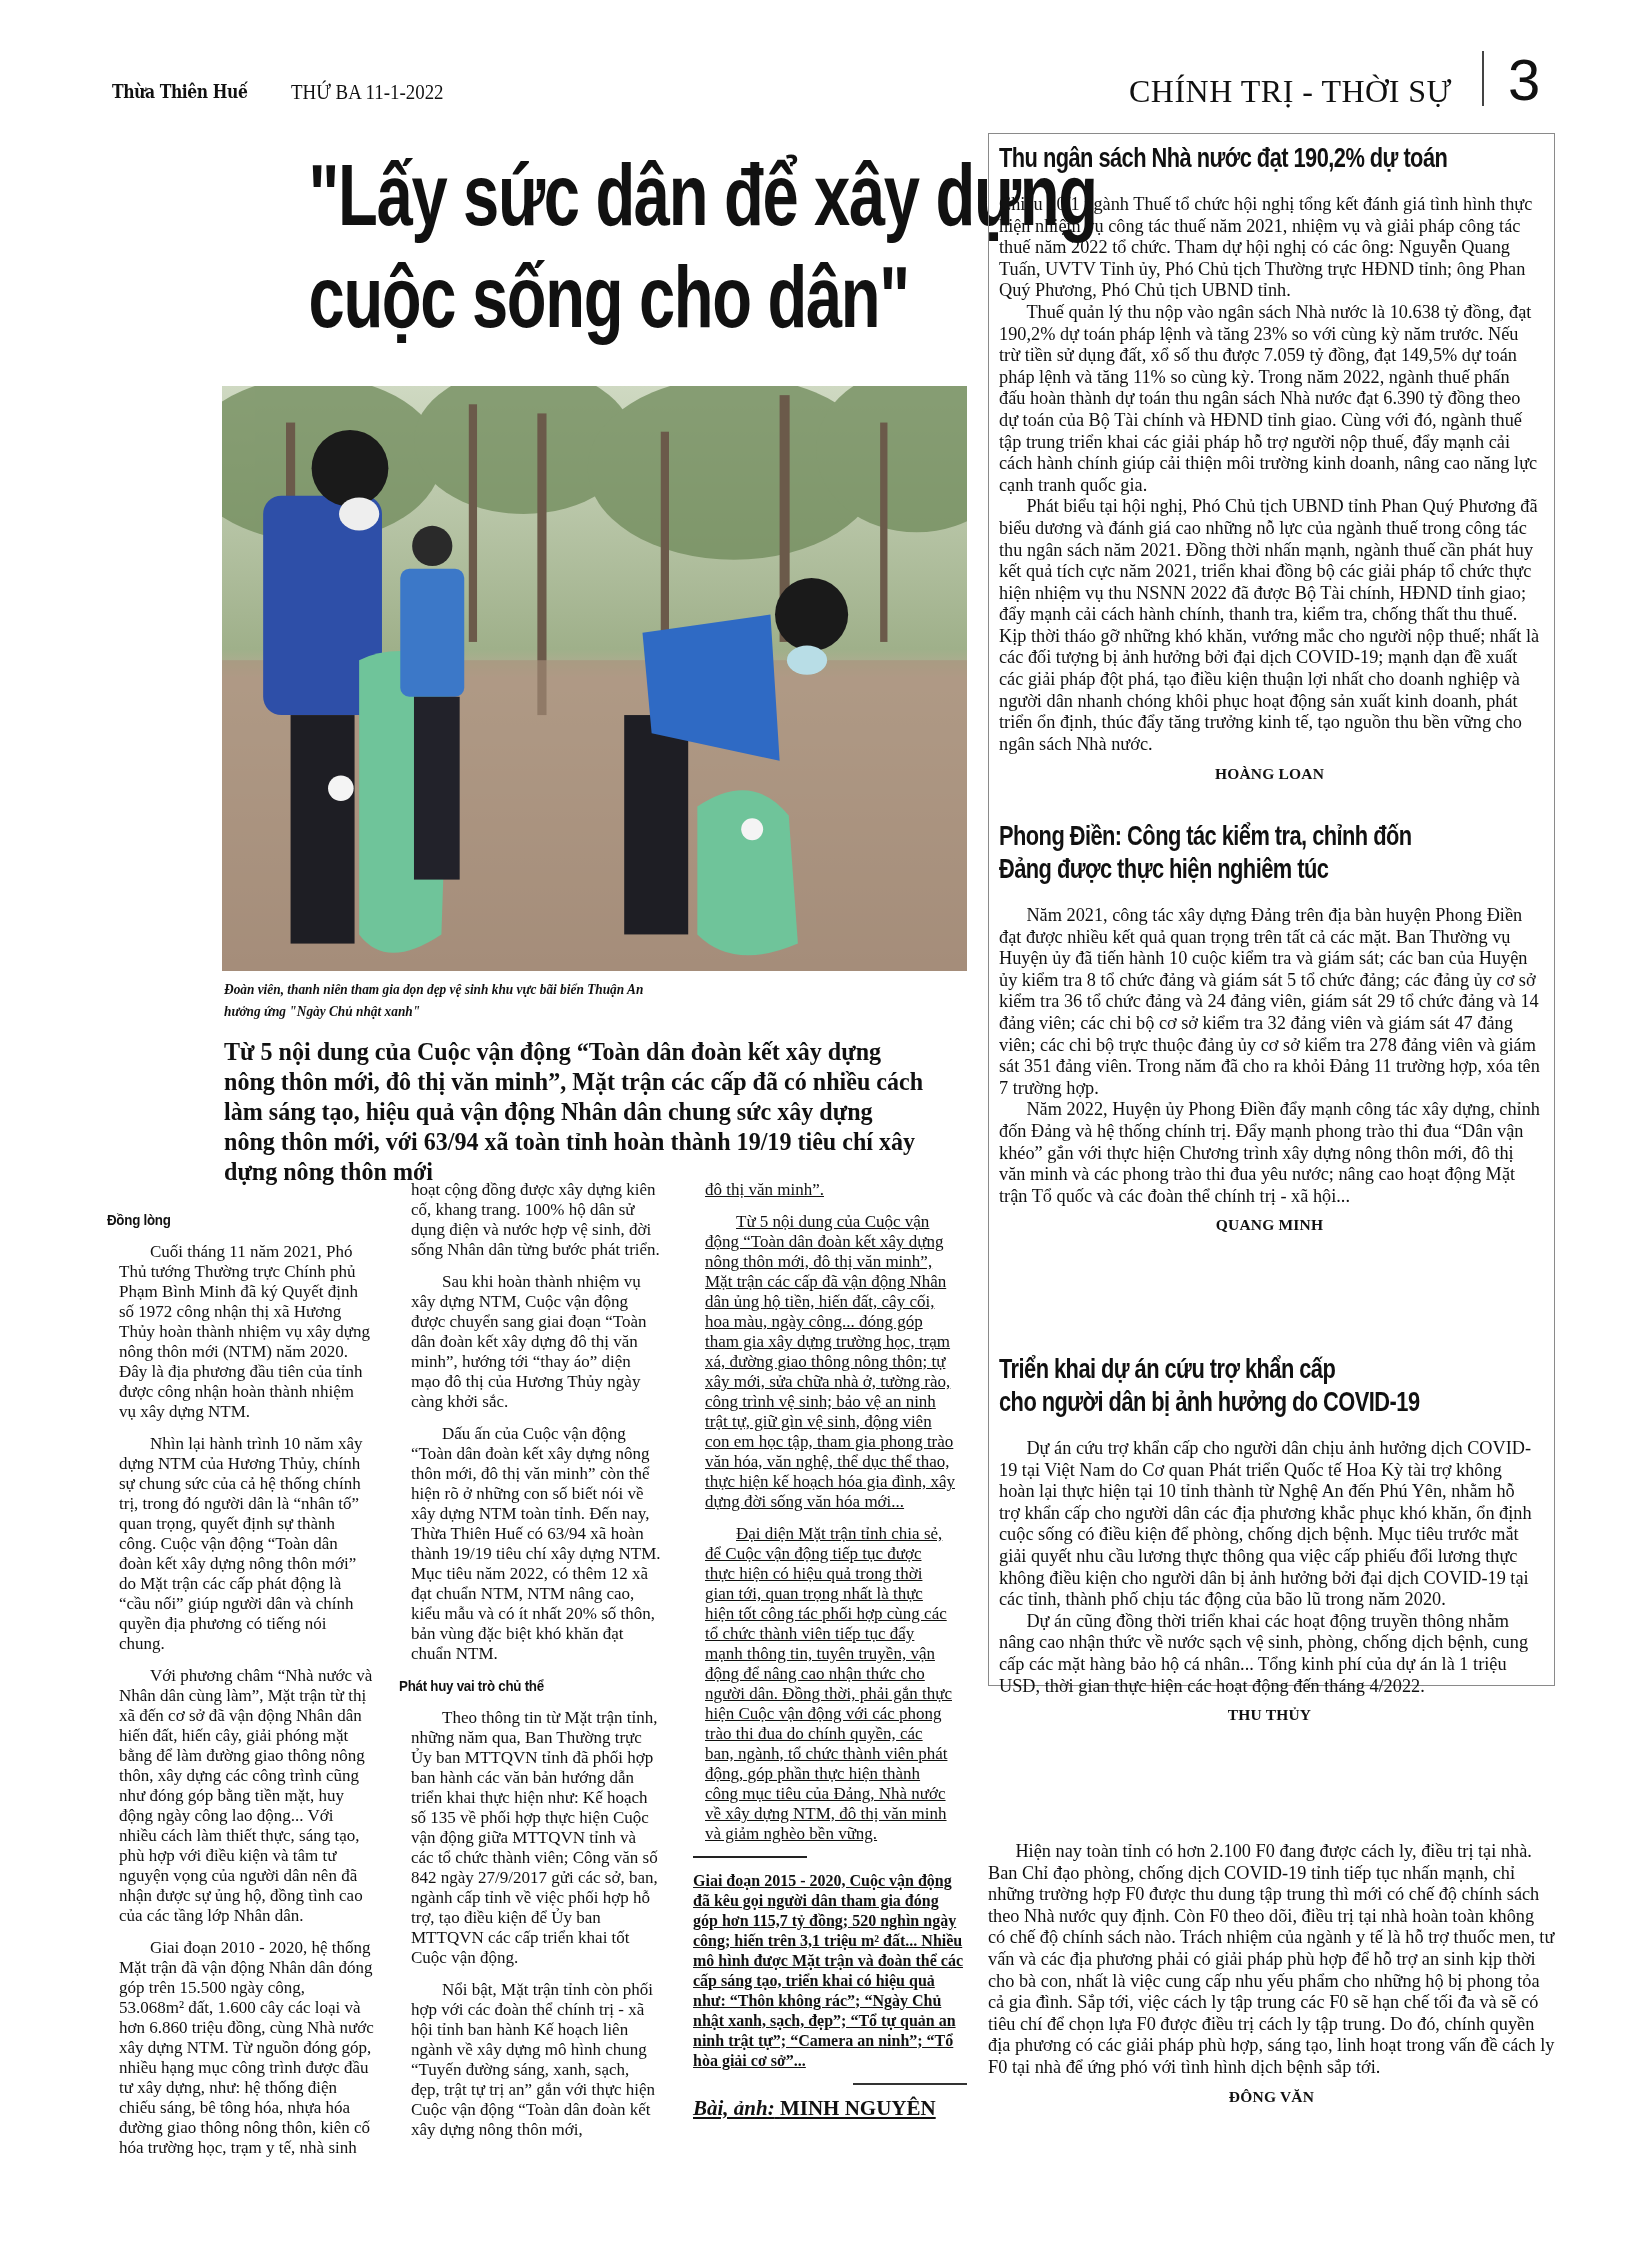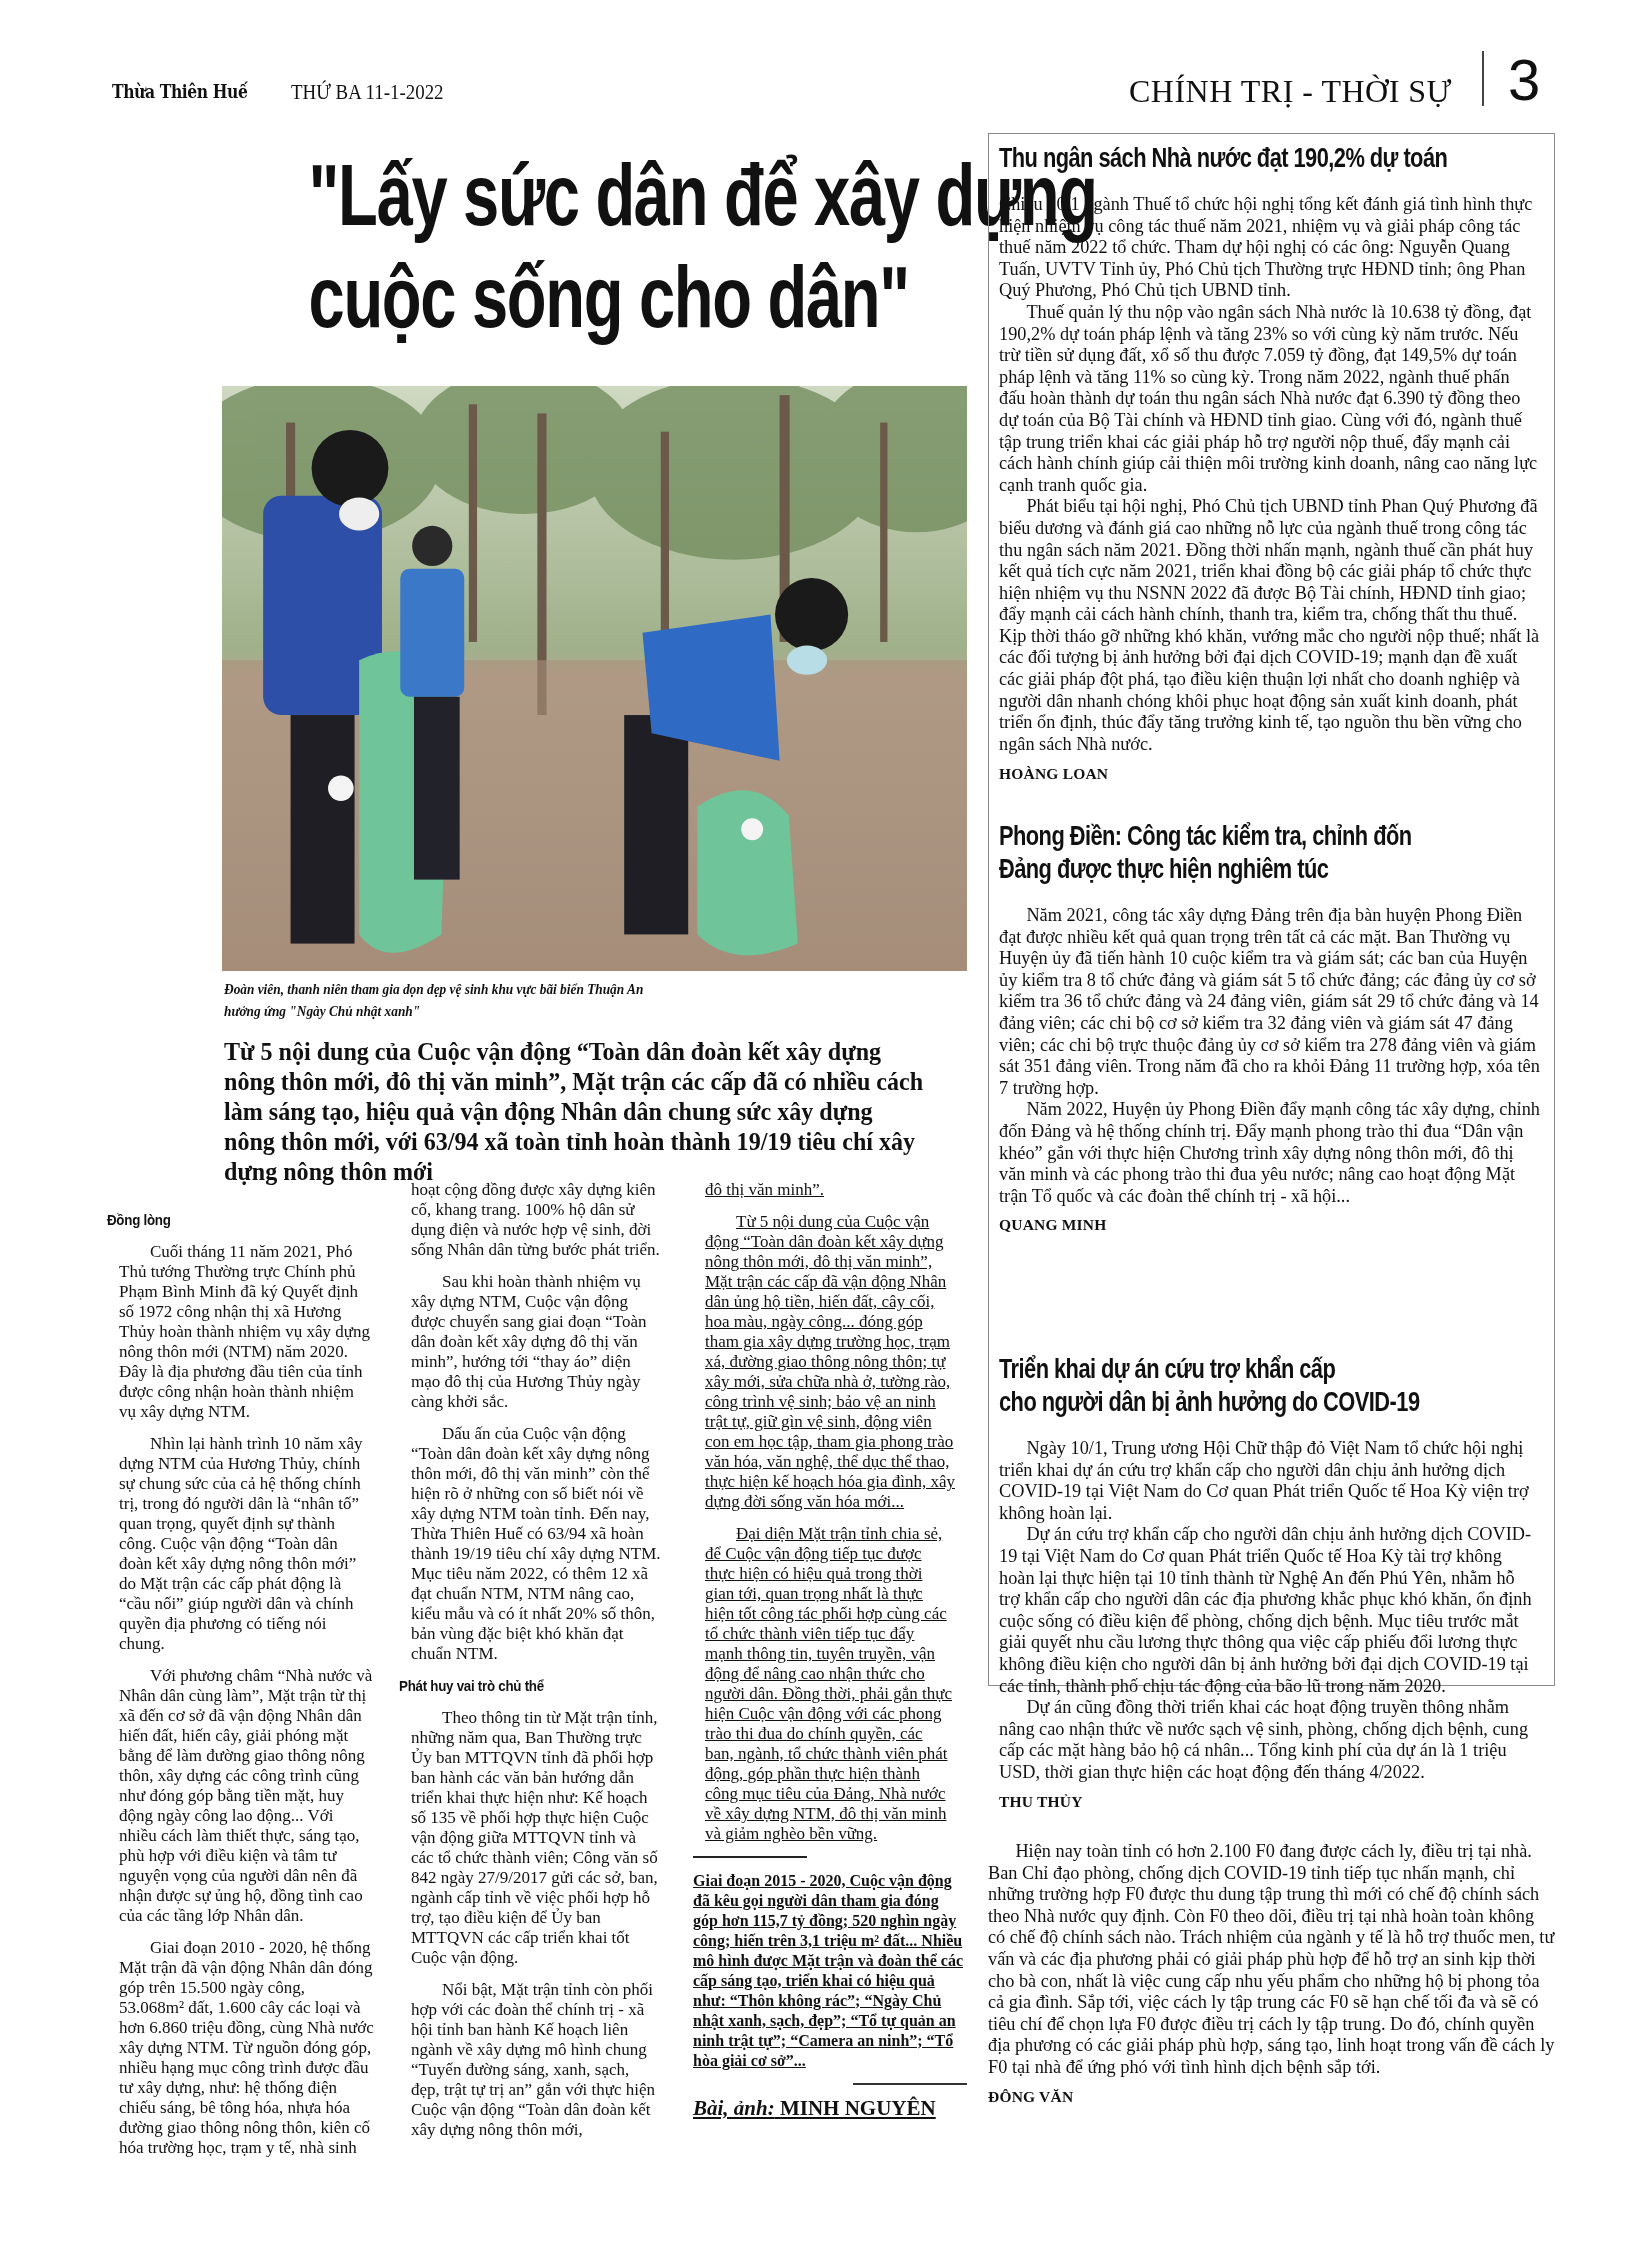--- a/index.html
+++ b/index.html
@@ -39,21 +39,21 @@
   .byline-main .lbl { font-style:italic; font-weight:bold; }
   .byline-main .nm { font-weight:bold; }
 
   
   .box { left:988px; top:133px; width:567px; height:1553px; border:1.8px solid #8a8a8a; box-sizing:border-box; }
   .rsec { position:absolute; left:999px; width:541px; }
   .rhead { font-family:"Liberation Sans", sans-serif; font-weight:bold; font-size:28px; line-height:33px; letter-spacing:-0.7px; transform:scaleX(0.78); transform-origin:left top; white-space:nowrap; }
   .rbody { font-size:18.3px; line-height:21.6px; margin-top:20px; }
   .rbody p { margin:0; text-indent:27.4px; }
   .rbody p.noindent { text-indent:0; }
-  .rsign { text-align:left; font-weight:bold; font-size:15.5px; margin-top:9.1px; letter-spacing:0.2px; }
+  .rsign { text-align:center; font-weight:bold; font-size:15.5px; margin-top:9.1px; letter-spacing:0.2px; }
 
   .s1 { top:141px; }
   .s2 { top:819px; }
   .s3 { top:1352px; }
   .s4 { left:988px; top:1821px; width:567px; }
   .contd { font-style:italic; font-size:17.4px; font-family:"Liberation Serif", serif; font-weight:normal; letter-spacing:0; margin-left:37px; }
   .s4 .rhead-wrap { display:flex; align-items:baseline; }
 </style>
 </head>
 <body>
@@ -177,21 +177,20 @@
     <p>Năm 2021, công tác xây dựng Đảng trên địa bàn huyện Phong Điền đạt được nhiều kết quả quan trọng trên tất cả các mặt. Ban Thường vụ Huyện ủy đã tiến hành 10 cuộc kiểm tra và giám sát; các ban của Huyện ủy kiểm tra 8 tổ chức đảng và giám sát 5 tổ chức đảng; các đảng ủy cơ sở kiểm tra 36 tổ chức đảng và 24 đảng viên, giám sát 29 tổ chức đảng và 14 đảng viên; các chi bộ cơ sở kiểm tra 32 đảng viên và giám sát 47 đảng viên; các chi bộ trực thuộc đảng ủy cơ sở kiểm tra 278 đảng viên và giám sát 351 đảng viên. Trong năm đã cho ra khỏi Đảng 11 trường hợp, xóa tên 7 trường hợp.</p>
     <p>Năm 2022, Huyện ủy Phong Điền đẩy mạnh công tác xây dựng, chỉnh đốn Đảng và hệ thống chính trị. Đẩy mạnh phong trào thi đua “Dân vận khéo” gắn với thực hiện Chương trình xây dựng nông thôn mới, đô thị văn minh và các phong trào thi đua yêu nước; nâng cao hoạt động Mặt trận Tổ quốc và các đoàn thể chính trị - xã hội...</p>
   </div>
   <div class="rsign">QUANG MINH</div>
 </div>
 
 <div class="rsec s3">
   <div class="rhead">Triển khai dự án cứu trợ khẩn cấp</div>
   <div class="rhead">cho người dân bị ảnh hưởng do COVID-19</div>
   <div class="rbody">
-    <p>Ngày 10/1, Trung ương Hội Chữ thập đỏ Việt Nam tổ chức hội nghị triển khai dự án cứu trợ khẩn cấp cho người dân chịu ảnh hưởng dịch COVID-19 tại Việt Nam do Cơ quan Phát triển Quốc tế Hoa Kỳ viện trợ không hoàn lại.</p>
     <p>Dự án cứu trợ khẩn cấp cho người dân chịu ảnh hưởng dịch COVID-19 tại Việt Nam do Cơ quan Phát triển Quốc tế Hoa Kỳ tài trợ không hoàn lại thực hiện tại 10 tỉnh thành từ Nghệ An đến Phú Yên, nhằm hỗ trợ khẩn cấp cho người dân các địa phương khắc phục khó khăn, ổn định cuộc sống có điều kiện để phòng, chống dịch bệnh. Mục tiêu trước mắt giải quyết nhu cầu lương thực thông qua việc cấp phiếu đổi lương thực không điều kiện cho người dân bị ảnh hưởng bởi đại dịch COVID-19 tại các tỉnh, thành phố chịu tác động của bão lũ trong năm 2020.</p>
     <p>Dự án cũng đồng thời triển khai các hoạt động truyền thông nhằm nâng cao nhận thức về nước sạch vệ sinh, phòng, chống dịch bệnh, cung cấp các mặt hàng bảo hộ cá nhân... Tổng kinh phí của dự án là 1 triệu USD, thời gian thực hiện các hoạt động đến tháng 4/2022.</p>
   </div>
   <div class="rsign">THU THỦY</div>
 </div>
 
 <div class="rsec s4">
   <div class="rbody">
     <p>Hiện nay toàn tỉnh có hơn 2.100 F0 đang được cách ly, điều trị tại nhà. Ban Chỉ đạo phòng, chống dịch COVID-19 tỉnh tiếp tục nhấn mạnh, chỉ những trường hợp F0 được thu dung tập trung thì mới có chế độ chính sách theo Nhà nước quy định. Còn F0 theo dõi, điều trị tại nhà hoàn toàn không có chế độ chính sách nào. Trách nhiệm của ngành y tế là hỗ trợ thuốc men, tư vấn và các địa phương phải có giải pháp phù hợp để hỗ trợ an sinh kịp thời cho bà con, nhất là việc cung cấp nhu yếu phẩm cho những hộ bị phong tỏa cả gia đình. Sắp tới, việc cách ly tập trung các F0 sẽ hạn chế tối đa và sẽ có tiêu chí để chọn lựa F0 được điều trị cách ly tập trung. Do đó, chính quyền địa phương có các giải pháp phù hợp, sáng tạo, linh hoạt trong vấn đề cách ly F0 tại nhà để ứng phó với tình hình dịch bệnh sắp tới.</p>
   </div>

